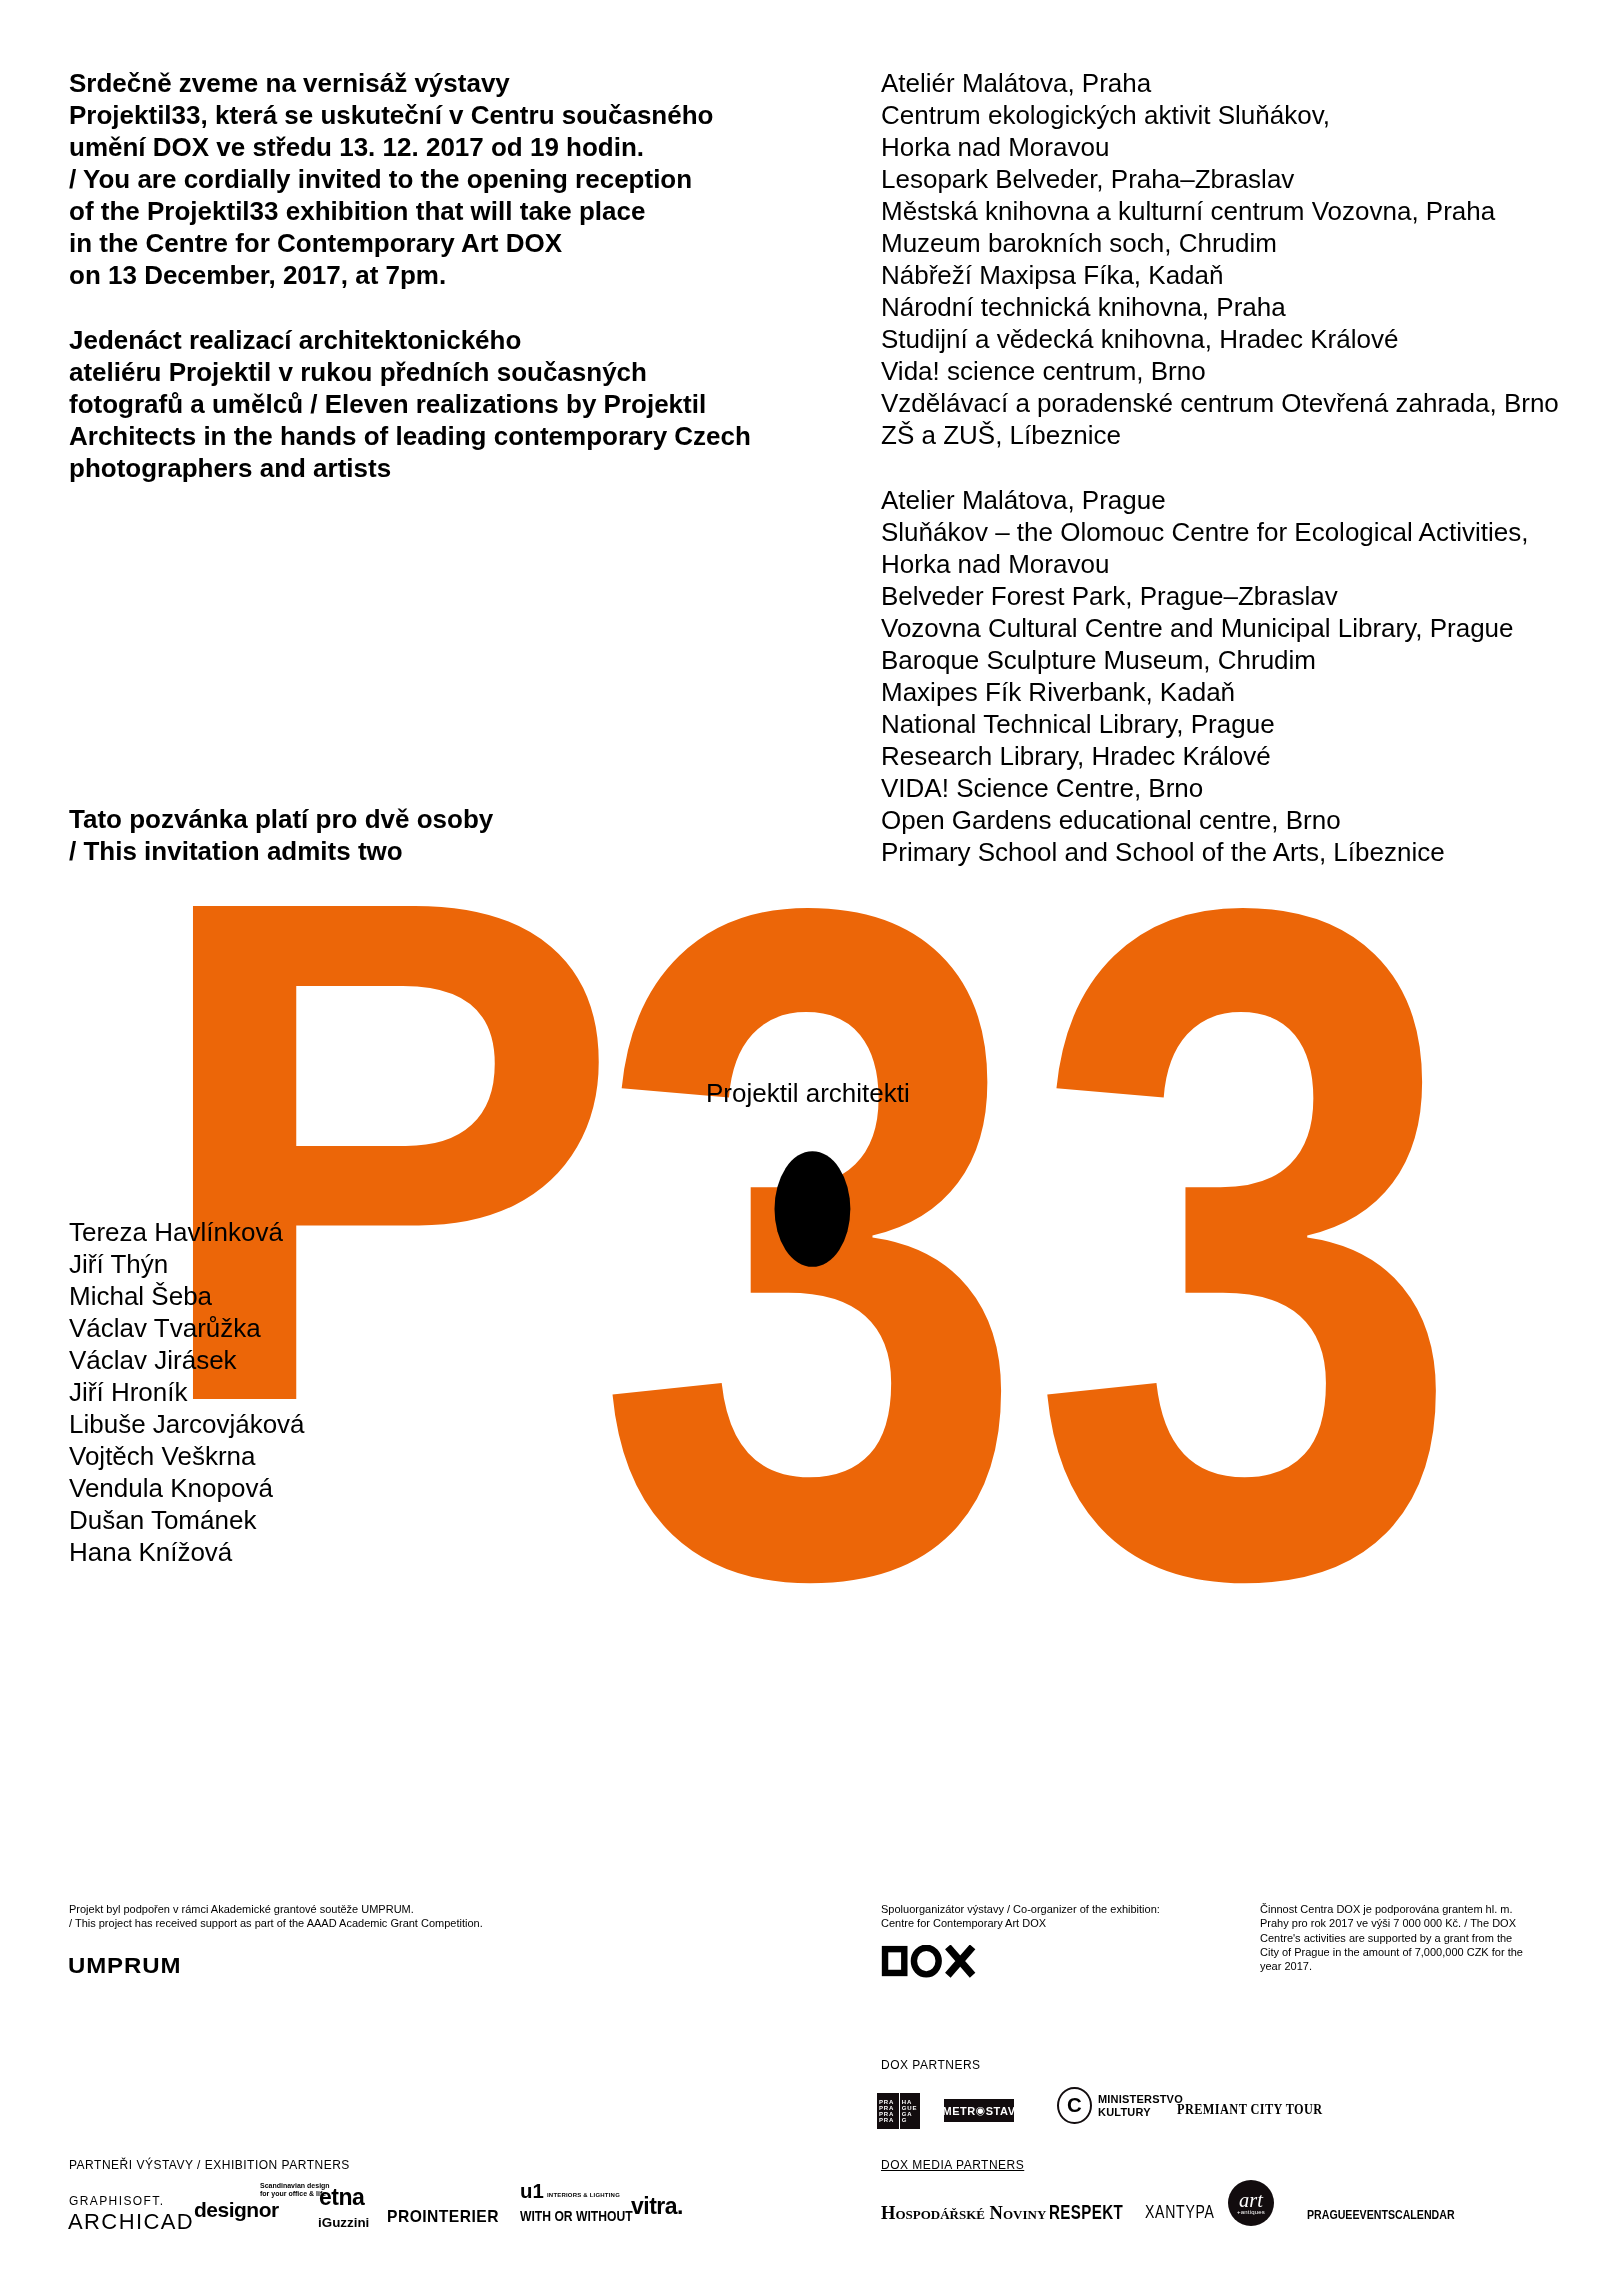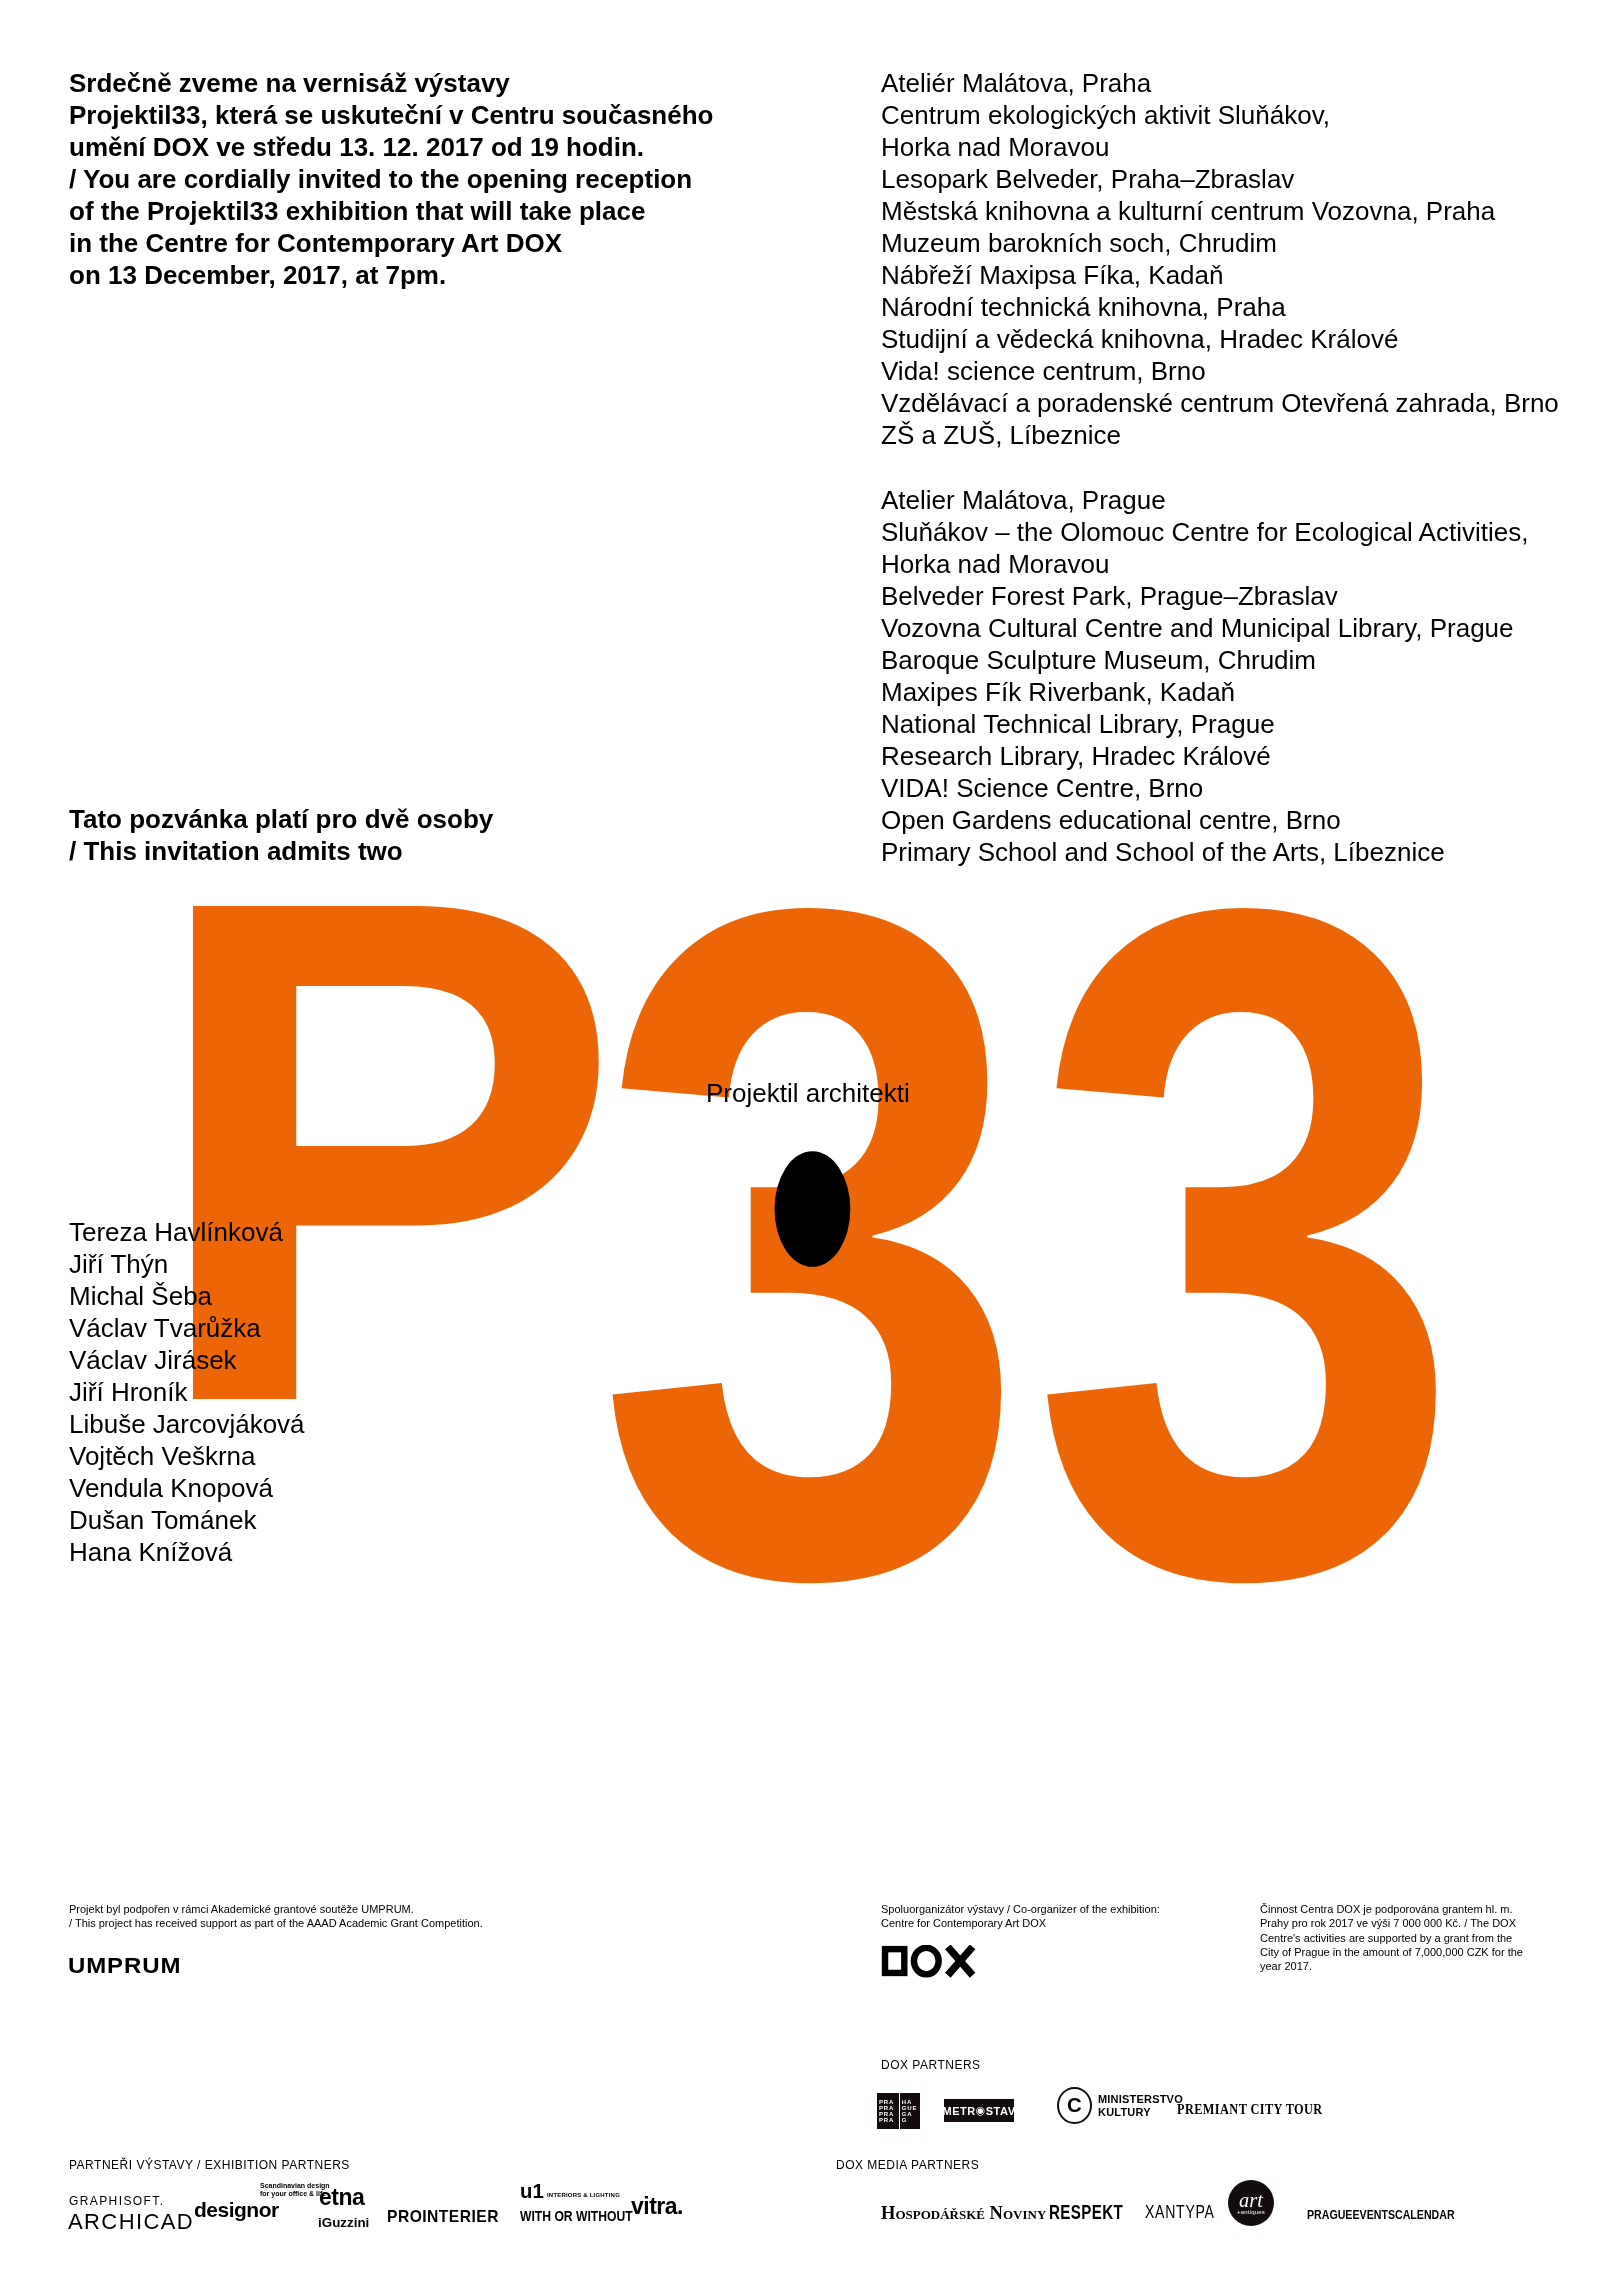--- a/index.html
+++ b/index.html
@@ -78,20 +78,25 @@
     <ellipse cx="1756" cy="2614" rx="82" ry="125" fill="#000000"></ellipse>
   </svg>
 
   <div class="layer intro-block" style="left:69px;top:67px;">Srdečně zveme na vernisáž výstavy
 Projektil33, která se uskuteční v Centru současného
 umění DOX ve středu 13. 12. 2017 od 19 hodin.
 / You are cordially invited to the opening reception
 of the Projektil33 exhibition that will take place
 in the Centre for Contemporary Art DOX
 on 13 December, 2017, at 7pm.</div>
+  <div class="layer intro-block" style="left:69px;top:324px;">Jedenáct realizací architektonického
+ateliéru Projektil v rukou předních současných
+fotografů a umělců / Eleven realizations by Projektil
+Architects in the hands of leading contemporary Czech
+photographers and artists</div>
   <div class="layer intro-block" style="left:69px;top:803px;">Tato pozvánka platí pro dvě osoby
 / This invitation admits two</div>
 
   <div class="layer list-block" style="left:881px;top:67px;">Ateliér Malátova, Praha
 Centrum ekologických aktivit Sluňákov,
 Horka nad Moravou
 Lesopark Belveder, Praha–Zbraslav
 Městská knihovna a kulturní centrum Vozovna, Praha
 Muzeum barokních soch, Chrudim
 Nábřeží Maxipsa Fíka, Kadaň
@@ -169,21 +174,21 @@
     <div class="ring">
       <span>C</span>
     </div>
     <div class="mtext">MINISTERSTVO
 KULTURY</div>
   </div>
 
   <div class="layer premiant" style="left:1177px;top:2101px;">PREMIANT CITY TOUR</div>
 
   <div class="layer section-label" style="left:69px;top:2158px;">PARTNEŘI VÝSTAVY / EXHIBITION PARTNERS</div>
-  <div class="layer section-label" style="left:836px;top:2158px;">DOX MEDIA PARTNERS</div>
+  <div class="layer section-label" style="left:881px;top:2158px;text-decoration:underline;">DOX MEDIA PARTNERS</div>
 
   <div class="layer graphisoft" style="left:69px;top:2194px;">GRAPHISOFT.</div>
   <div class="layer archicad" style="left:68px;top:2209px;">ARCHICAD</div>
 
   <div class="layer designor-tag" style="left:260px;top:2182px;">Scandinavian design
 for your office &amp; life</div>
   <div class="layer designor" style="left:194px;top:2198px;">designor</div>
 
   <div class="layer etna" style="left:319px;top:2187px;">etna</div>
   <div class="layer iguzzini" style="left:318px;top:2215px;">iGuzzini</div>

